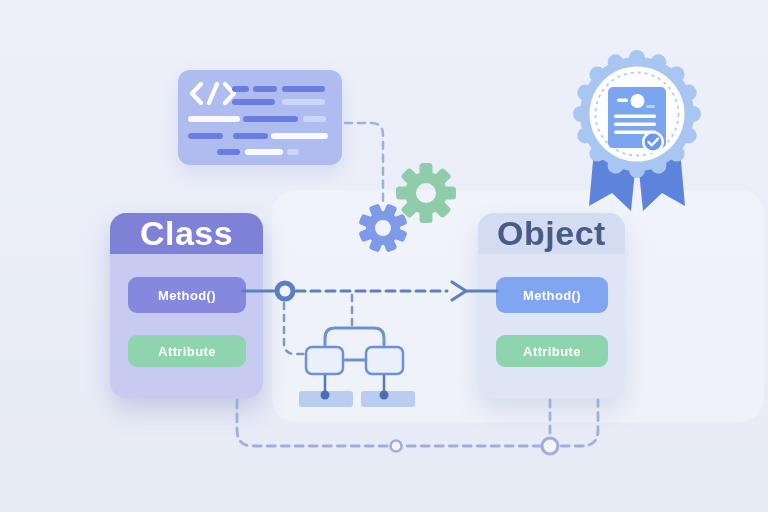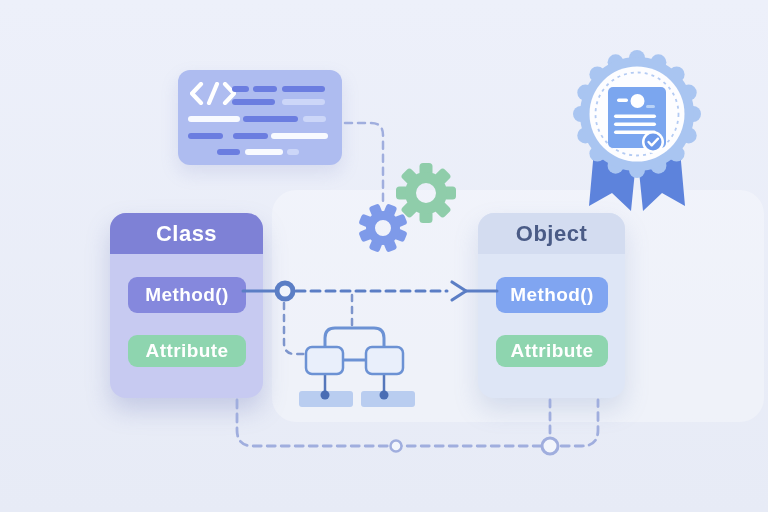--- a/index.html
+++ b/index.html
@@ -32,28 +32,28 @@
 
   
   .concept-card{
     position:absolute;width:153px;height:185px;border-radius:16px;overflow:hidden;
     box-shadow:0 12px 24px rgba(104,114,182,0.28);
   }
   .class-card{left:110px;top:213px;background:var(--class-body,#c7caf1);}
   .object-card{left:478px;top:213px;width:147px;background:var(--object-body,#dee6f6);box-shadow:0 12px 24px rgba(120,140,190,0.22);}
   .card-header{
     height:41px;display:flex;align-items:center;justify-content:center;
-    font-size:22px;font-weight:700;letter-spacing:0.5px;
+    font-size:34px;font-weight:700;letter-spacing:0.5px;
   }
   .class-card .card-header{background:var(--class-header,#7e81d6);color:#ffffff;}
   .object-card .card-header{background:var(--object-header,#d3dcf0);color:var(--object-title-text,#4a5b86);}
   .pill{
     position:absolute;left:18px;height:36px;border-radius:9px;
     display:flex;align-items:center;justify-content:center;
-    color:#ffffff;font-size:19px;font-weight:700;letter-spacing:0.4px;
+    color:#ffffff;font-size:13px;font-weight:700;letter-spacing:0.4px;
   }
   .pill.method{top:64px;}
   .pill.attribute{top:122px;height:32px;}
   .class-card .pill{width:118px;}
   .object-card .pill{width:112px;}
   .class-card .pill.method{background:var(--class-method-pill,#8588dd);}
   .object-card .pill.method{background:var(--object-method-pill,#80a5f1);}
   .pill.attribute{background:var(--attribute-pill,#8ed5af);}
 
   

